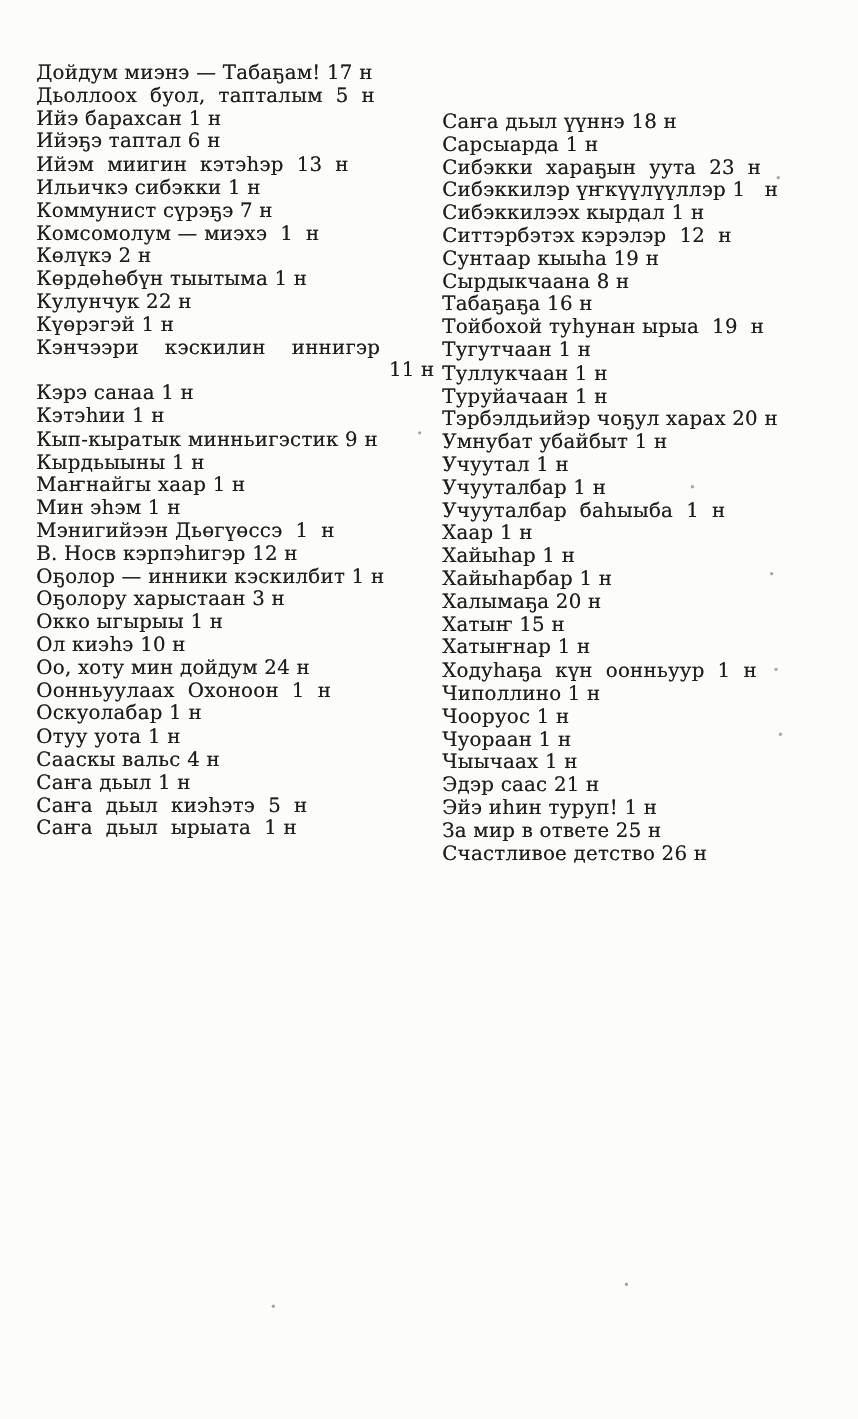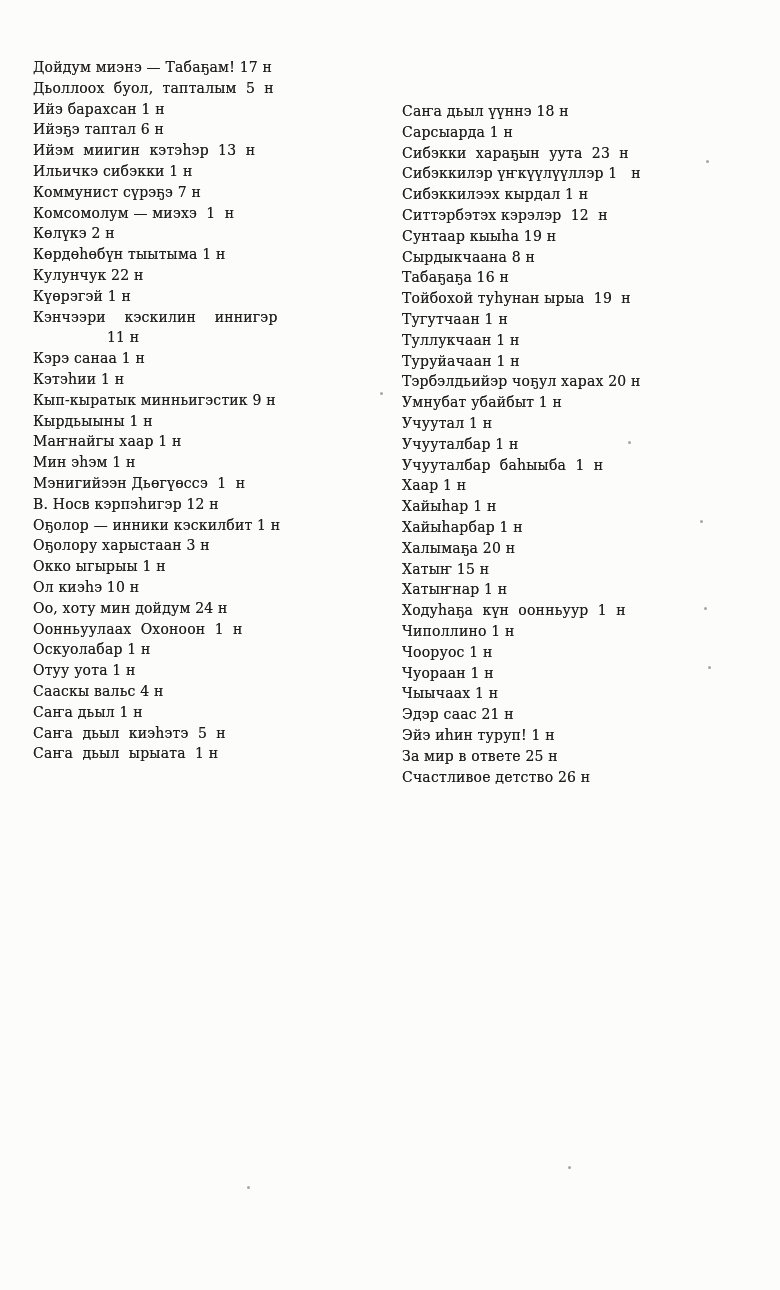--- a/index.html
+++ b/index.html
@@ -13,30 +13,30 @@
     height: 1290px;
     background: #fcfcfb;
     overflow: hidden;
     font-family: "DejaVu Serif", "Liberation Serif", serif;
     color: #1e1d1b;
   }
   .index-column {
     position: absolute;
     top: 57px;
     width: 362px;
-    font-size: 14px;
+    font-size: 18px;
     line-height: 20.8px;
     letter-spacing: 0.2px;
     white-space: pre;
     text-shadow: 0 0 0.5px rgba(25,25,25,0.65);
   }
   .index-column.left  { left: 33px;  }
   .index-column.right { left: 402px; margin-top: 44px; }
   .line { height: 20.8px; }
-  .line.indent { padding-left: 74px; }
+  .line.indent { padding-left: 74px; text-align: right; }
   .speck {
     position: absolute;
     width: 3px;
     height: 3px;
     border-radius: 50%;
     background: rgba(60,60,60,0.45);
   }
 </style>
 </head>
 <body>

